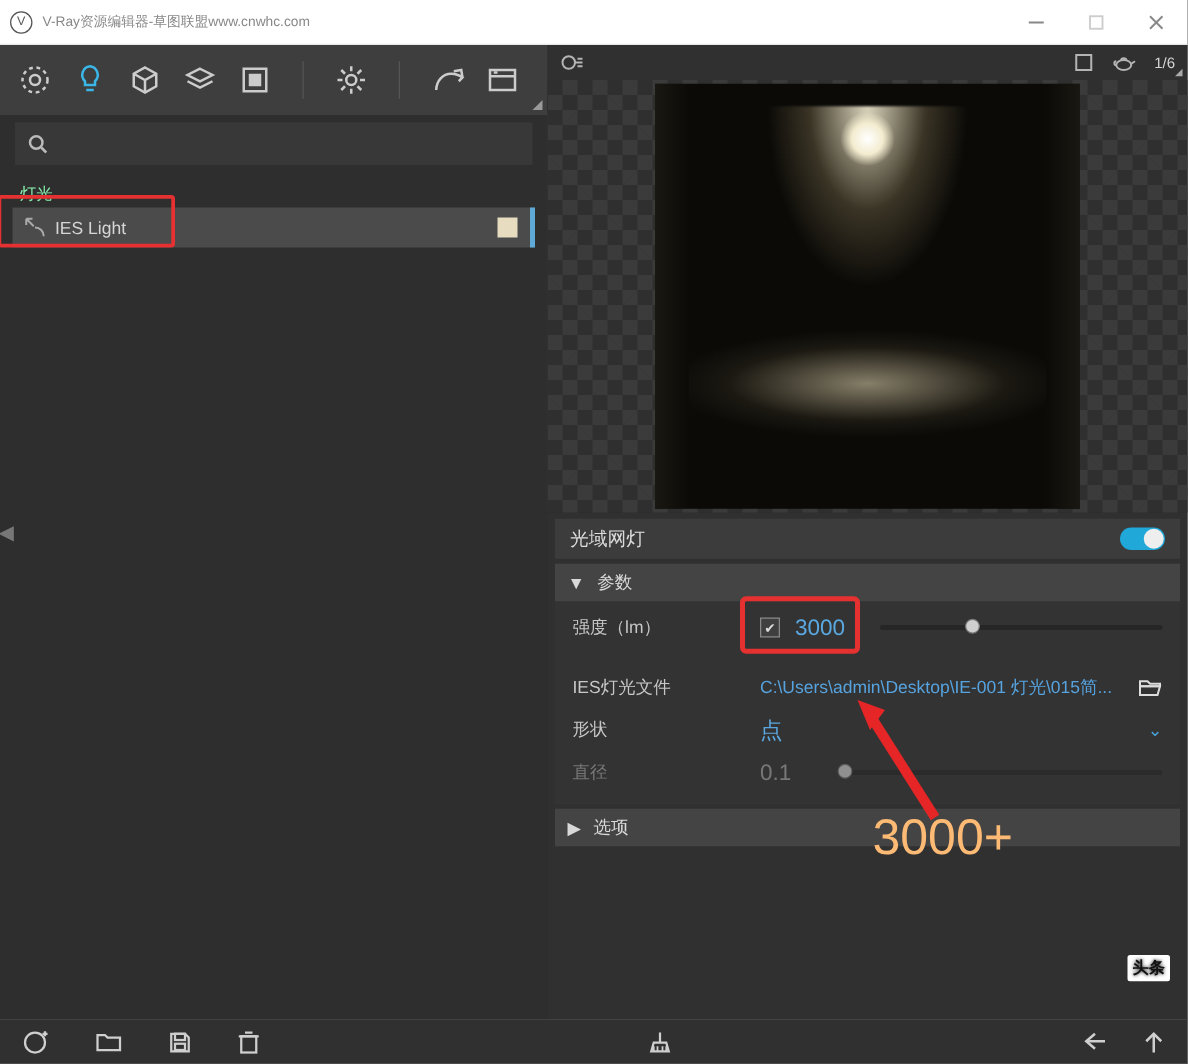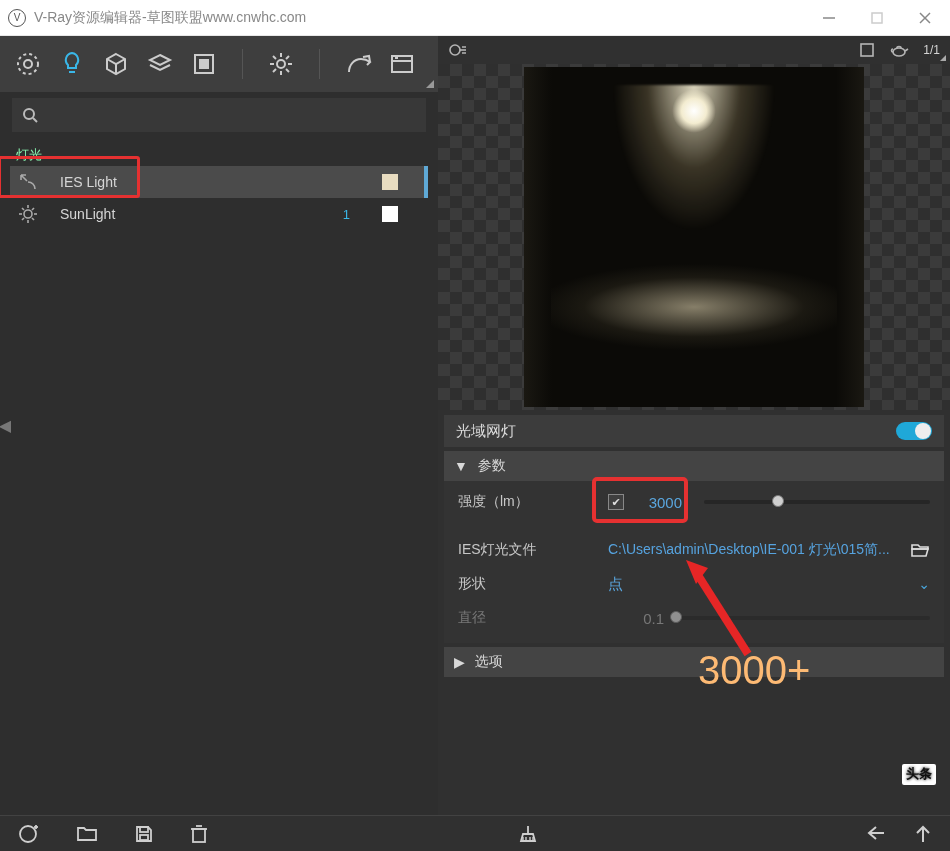--- a/index.html
+++ b/index.html
@@ -1,34 +1,34 @@
 <!DOCTYPE html>
 <html><head>
 <meta charset="utf-8">
 <style>
   * { box-sizing: border-box; margin: 0; padding: 0; font-family: "Microsoft YaHei", Arial, sans-serif; }
   body { width: 950px; height: 851px; background: #fff; overflow: hidden; }
   .titlebar { height: 36px; background: #fff; display: flex; align-items: center; padding: 0 8px; border-bottom: 1px solid #e8e8e8; }
   .titlebar .vlogo { width: 18px; height: 18px; border: 1.5px solid #555; border-radius: 50%; display: flex; align-items: center; justify-content: center; margin-right: 8px; font-size: 10px; color:#555;}
-  .titlebar .title { color: #888; font-size: 14px; flex: 1; }
+  .titlebar .title { color: #888; font-size: 11px; flex: 1; }
   .win-btns { display: flex; gap: 30px; margin-right: 8px; }
   .win-btn { width: 18px; height: 18px; color: #888; display:flex; align-items:center; justify-content:center; cursor:pointer; }
   .app { height: 815px; background: #2b2b2b; display: flex; flex-direction: column; }
   .work { flex:1; display:flex; position:relative; }
   .left { width: 438px; display:flex; flex-direction:column; background:#2e2e2e; }
   .tool-row { height:56px; background:#3e3e3e; display:flex; align-items:center; padding:0 14px; gap:16px; position:relative; }
   .tool-icn { width:28px; height:28px; display:flex; align-items:center; justify-content:center; color:#c9c9c9; }
   .tool-icn.active { color:#3ab7e8; }
   .tool-sep { width:1px; height:30px; background:#555; margin:0 8px; }
   .tool-row .corner-mark { position:absolute; bottom:4px; right:4px; width:0;height:0;border-left:8px solid transparent;border-bottom:8px solid #999;}
   .search { height:34px; margin:6px 12px 0 12px; background:#383838; display:flex; align-items:center; padding:0 10px; gap:10px; }
   .search input { flex:1; background:transparent; border:none; color:#aaa; font-size:13px; font-style:italic; outline:none; }
   .sect-title { color:#86efac; font-size:13px; margin:14px 0 2px 16px; }
   .light-list { padding:0 10px; }
-  .light-item { height:32px; display:flex; align-items:center; padding-left:8px; gap:22px; color:#d6d6d6; font-size:14px; cursor:pointer; position:relative; background:#2e2e2e; }
+  .light-item { height:32px; display:flex; align-items:center; padding-left:8px; gap:6px; color:#d6d6d6; font-size:14px; cursor:pointer; position:relative; background:#2e2e2e; }
   .light-item.sel { background:#4b4b4b; }
   .light-item .cnt { margin-left:auto; color:#3ab7e8; font-size:13px; margin-right:10px; }
   .light-item .swatch { width:16px; height:16px; margin-right:4px; }
   .light-item .edge { width:4px; align-self:stretch; }
   .li-ies .swatch { background:#e8dcc0; }
   .li-ies .edge { background:#5fa9d6; }
   .li-sun .swatch { background:#fff; }
   .li-sun .edge { background:#2e2e2e; }
   .hl-box { position:absolute; border:3px solid #e53131; border-radius:3px; pointer-events:none; }
   .bottom-bar { height:36px; border-top:1px solid #424242; background:#303030; display:flex; align-items:center; padding:0 18px; gap:36px; color:#bfbfbf; }
@@ -64,21 +64,21 @@
   .sect { margin:4px 6px; background:#444; }
   .sect-hd { height:30px; display:flex; align-items:center; color:#d9d9d9; font-size:14px; padding:0 10px; gap:10px; cursor:pointer; }
   .sect-body { background:#333; padding:4px 0 8px 0; }
   .row { display:flex; align-items:center; height:34px; padding:0 14px; font-size:14px; color:#c7c7c7; }
   .row .lbl { width:150px; }
   .row.dim .lbl, .row.dim .val { color:#777; }
   .color-sw { width:60px; height:20px; background:#ecdcb9; margin-right:14px; }
   .slider { flex:1; height:4px; background:#262626; position:relative; border-radius:2px; margin-left:6px;}
   .slider .knob { position:absolute; top:-5px; width:12px; height:12px; border-radius:50%; background:#cfcfcf; border:1px solid #777; }
   .chk { width:16px; height:16px; border:1px solid #888; background:#3f3f3f; margin-right:12px; display:flex; align-items:center; justify-content:center; color:#ddd; font-size:11px;}
-  .val { color:#5aa6de; font-size:15px;text-align:right; }
+  .val { color:#5aa6de; font-size:18px; }
   .linkval { color:#56a3df; font-size:14px; white-space:nowrap; overflow:hidden; text-overflow:ellipsis; flex:1; margin-right:10px; }
   .dd-caret { margin-left:auto; color:#49a3d8; }
   .hl2 { position:absolute; border:4px solid #e63131; border-radius:5px; pointer-events:none; }
   .arrow { position:absolute; }
   .arrow .line { stroke:#e62626; stroke-width:8; }
   .arrow .head { fill:#e62626; }
   .big-text { position:absolute; color:#fdba74; font-size:40px; font-weight:400; }
   .collapse-handle { position:absolute; left:0; top:50%; transform:translateY(-50%); width:10px; height:56px; display:flex; align-items:center; justify-content:center; color:#777; cursor:pointer; }
   .collapse-handle.l2 { left:440px; }
   .wm { position:absolute; right:14px; bottom:30px; color:#eee; font-weight:700; font-size:23px; display:flex; align-items:center; gap:6px; text-shadow:0 0 3px #000;text-align:right; }
@@ -192,39 +192,20 @@
         <div class="light-item sel li-ies">
           <svg width="20" height="20">
               <path d="M3 3l6 6M3 3v5M3 3h5" fill="none" stroke="#aaa" stroke-width="1.6"></path>
               <path d="M10 10c4 0 7 3 7 7" fill="none" stroke="#aaa" stroke-width="1.6"></path>
             </svg>
           <span>IES Light</span>
           <span class="cnt"></span>
           <div class="swatch"></div>
           <div class="edge"></div>
         </div>
-        <div class="light-item li-sun">
-          <svg width="20" height="20">
-              <circle cx="10" cy="10" r="4" fill="none" stroke="#aaa" stroke-width="1.6"></circle>
-              <g stroke="#aaa" stroke-width="1.6">
-                <line x1="10" y1="1" x2="10" y2="4"></line>
-                <line x1="10" y1="16" x2="10" y2="19"></line>
-                <line x1="1" y1="10" x2="4" y2="10"></line>
-                <line x1="16" y1="10" x2="19" y2="10"></line>
-                <line x1="4" y1="4" x2="6" y2="6"></line>
-                <line x1="14" y1="14" x2="16" y2="16"></line>
-                <line x1="4" y1="16" x2="6" y2="14"></line>
-                <line x1="14" y1="6" x2="16" y2="4"></line>
-              </g>
-            </svg>
-          <span>SunLight</span>
-          <span class="cnt">1</span>
-          <div class="swatch"></div>
-          <div class="edge"></div>
-        </div>
         <div class="hl-box" style="left:-2px; top:-10px; width:142px; height:42px;"></div>
       </div>
     </div>
 
     <div class="collapse-handle">◀</div>
     <div class="collapse-handle l2">◀</div>
 
     <div class="right">
       <div class="preview-hdr">
         <svg width="20" height="16">
@@ -234,21 +215,21 @@
           </svg>
         <div class="sp"></div>
         <svg width="16" height="16">
             <rect x="2" y="2" width="12" height="12" fill="none" stroke="#ccc" stroke-width="1.6"></rect>
           </svg>
         <svg width="20" height="16">
             <ellipse cx="10" cy="10" rx="6" ry="4" fill="none" stroke="#ccc" stroke-width="1.6"></ellipse>
             <path d="M4 10c-2 0-2-3 0-3M16 9l3-2" fill="none" stroke="#ccc" stroke-width="1.6"></path>
             <path d="M8 6c0-2 4-2 4 0" fill="none" stroke="#ccc" stroke-width="1.6"></path>
           </svg>
-        <div class="ratio"><span>1/1</span><div class="mark"></div></div>
+        <div class="ratio"><span>1/6</span><div class="mark"></div></div>
       </div>
 
       <div class="preview">
         <div class="checker"></div>
         <div class="render">
           <div class="edgeL"></div>
             <div class="edgeR"></div>
           <div class="beam"></div>
             <div class="hot"></div>
             <div class="floor"></div>

